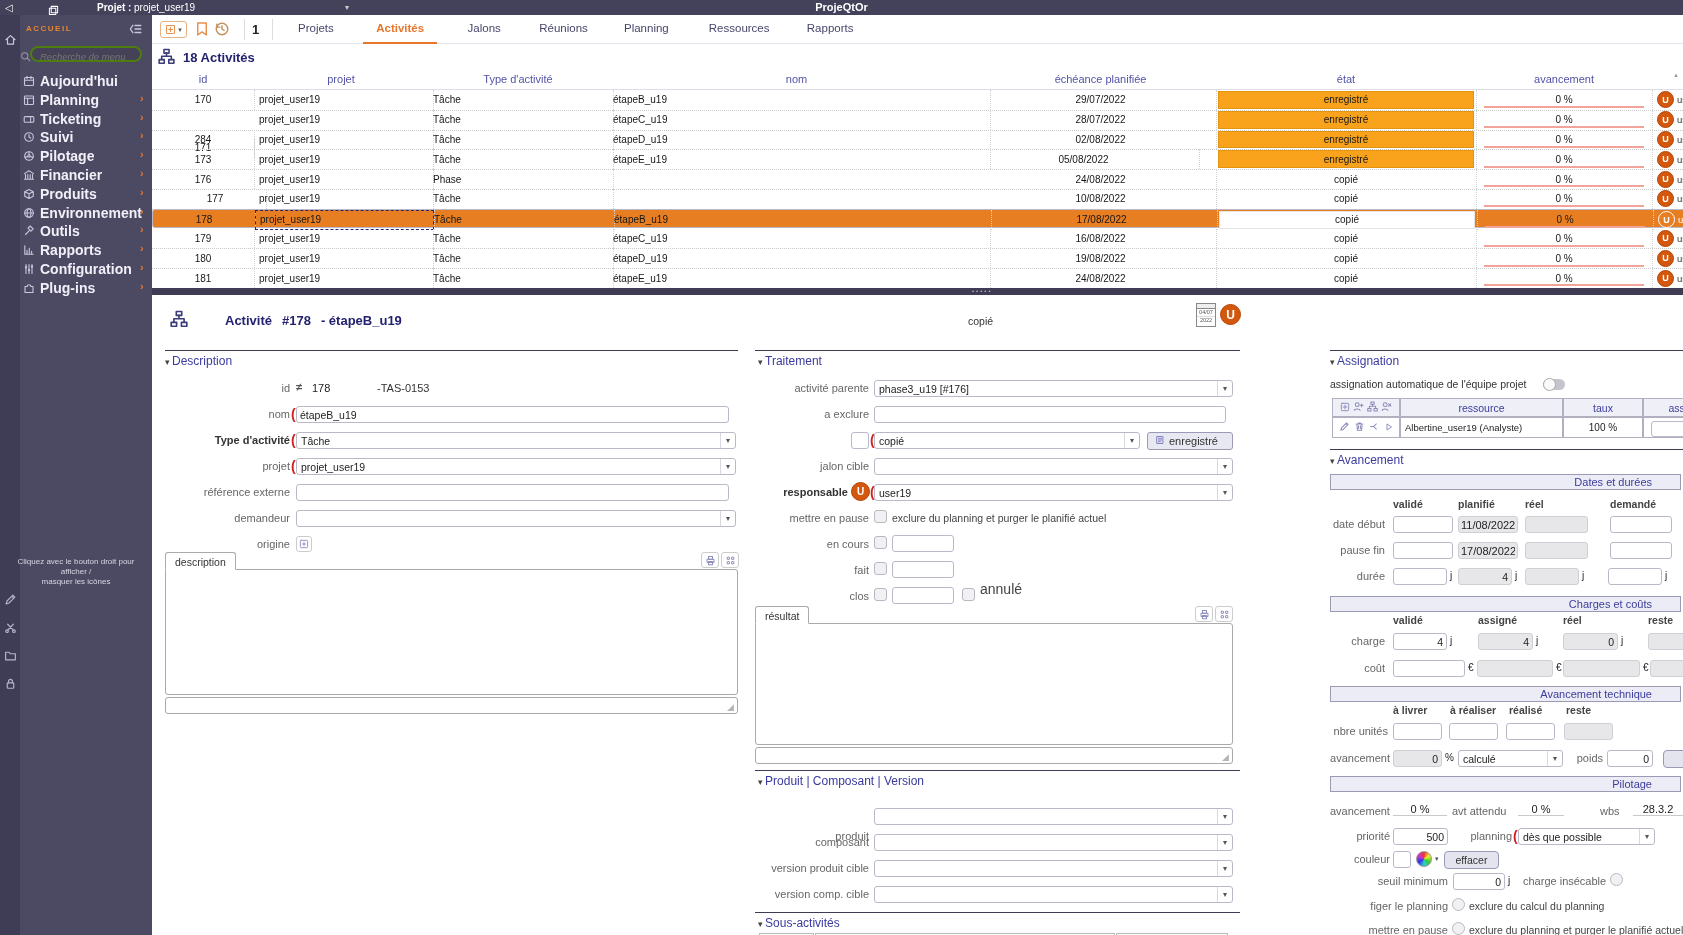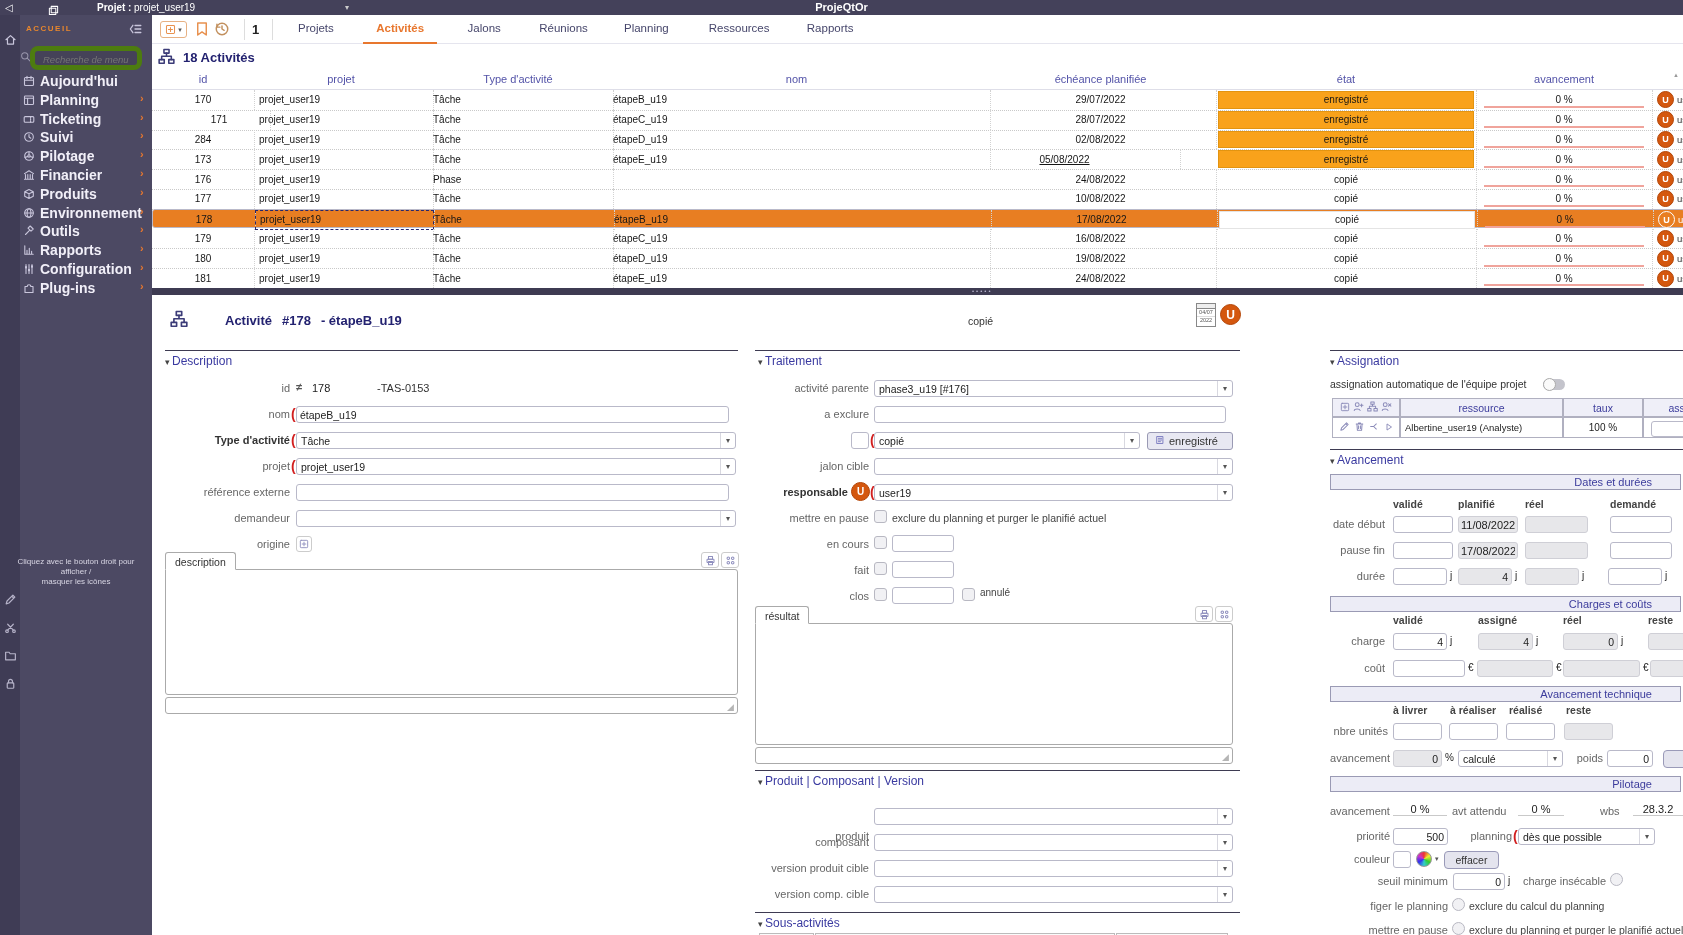--- a/index.html
+++ b/index.html
@@ -8,21 +8,21 @@
   .a{position:absolute;box-sizing:border-box}
   
   #topbar{left:0;top:0;width:1683px;height:15px;background:#44415A;color:#fff}
   #topbar .t{font-size:10px;line-height:15px}
   #apptitle{left:0;right:0;text-align:center;font-weight:bold;font-size:11px;line-height:15px;color:#fff}
   
   #sidebar{left:0;top:15px;width:152px;height:920px;background:#4C4963}
   #strip{left:0;top:15px;width:20px;height:920px;background:#3F3C55}
   .sideicon{color:#c9c6dc}
   #accueil{left:26px;top:9px;font-size:8px;font-weight:bold;letter-spacing:1.5px;color:#E8862D}
-  #sboxwrap{left:30px;top:31px;width:112px;height:24px;background:#454258;border:5px solid #4d7c0f;border-radius:8px}
+  #sboxwrap{left:30px;top:31px;width:112px;height:16px;background:#454258;border:2px solid #4d7c0f;border-radius:8px}
   #sboxwrap input{position:absolute;left:6px;top:1px;width:98px;height:12px;border:0;background:transparent;
       color:#c7c4d6;font-style:italic;font-size:9.5px;outline:none}
   .mitem{position:absolute;left:0;width:152px;height:19px;cursor:pointer}
   .mitem .ic{position:absolute;left:23px;top:3px;color:#c9c6dc}
   .mitem .lbl{position:absolute;left:40px;top:3px;font-size:14px;font-weight:600;color:#f1eff8;white-space:nowrap}
   .mitem .chev{position:absolute;left:140px;top:3px;font-size:11px;font-weight:bold;color:#E8772E}
   #sfoot{left:4px;top:542px;width:144px;text-align:center;font-size:8px;line-height:10px;color:#d8d6e4}
   
   #toolbar{left:152px;top:15px;width:1531px;height:29px;background:#fff;border-bottom:1px solid #e5e5ee}
   .tbtn{border:1px solid #e7b183;border-radius:3px;background:#fff;display:flex;align-items:center;justify-content:center;gap:2px;color:#e8914f}
@@ -306,21 +306,21 @@
         <div class="tcell c" style="left: 1324px; width: 176px;">
           <span>0 %</span>
           <div class="pb"></div>
         </div>
         <div class="tcell l" style="left: 1500px; width: 120px;">
           <span class="ub">U</span>
           <span class="rn">user19</span>
         </div>
       </div>
       <div class="trow" style="top: 19.8px;">
-        <div class="tcell c" style="left: 16px; width: 102px;">171</div>
+        <div class="tcell c" style="left: 0px; width: 102px; margin-top: 28px;">171</div>
         <div class="tcell l" style="left: 102px; width: 174px;">projet_user19</div>
         <div class="tcell l" style="left: 276px; width: 180px;">Tâche</div>
         <div class="tcell l" style="left: 456px; width: 377px;">étapeC_u19</div>
         <div class="tcell c" style="left: 833px; width: 231px;">28/07/2022</div>
         <div class="tcell c" style="left: 1064px; width: 260px;">
           <div class="ep amber">enregistré</div>
         </div>
         <div class="tcell c" style="left: 1324px; width: 176px;">
           <span>0 %</span>
           <div class="pb"></div>
@@ -346,21 +346,21 @@
         <div class="tcell l" style="left: 1500px; width: 120px;">
           <span class="ub">U</span>
           <span class="rn">user19</span>
         </div>
       </div>
       <div class="trow" style="top: 59.4px;">
         <div class="tcell c" style="left: 0px; width: 102px;">173</div>
         <div class="tcell l" style="left: 102px; width: 174px;">projet_user19</div>
         <div class="tcell l" style="left: 276px; width: 180px;">Tâche</div>
         <div class="tcell l" style="left: 456px; width: 377px;">étapeE_u19</div>
-        <div class="tcell c" style="left: 797px; width: 231px; text-decoration: underline;">05/08/2022</div>
+        <div class="tcell c" style="left: 816px; width: 231px;">05/08/2022</div>
         <div class="tcell c" style="left: 1064px; width: 260px;">
           <div class="ep amber">enregistré</div>
         </div>
         <div class="tcell c" style="left: 1324px; width: 176px;">
           <span>0 %</span>
           <div class="pb"></div>
         </div>
         <div class="tcell l" style="left: 1500px; width: 120px;">
           <span class="ub">U</span>
           <span class="rn">user19</span>
@@ -377,21 +377,21 @@
         <div class="tcell c" style="left: 1324px; width: 176px;">
           <span>0 %</span>
           <div class="pb"></div>
         </div>
         <div class="tcell l" style="left: 1500px; width: 120px;">
           <span class="ub">U</span>
           <span class="rn">user19</span>
         </div>
       </div>
       <div class="trow" style="top: 99px;">
-        <div class="tcell c" style="left: 0px; width: 102px;">177</div>
+        <div class="tcell c" style="left: 12px; width: 102px;">177</div>
         <div class="tcell l" style="left: 102px; width: 174px;">projet_user19</div>
         <div class="tcell l" style="left: 276px; width: 180px;">Tâche</div>
         <div class="tcell c" style="left: 833px; width: 231px;">10/08/2022</div>
         <div class="tcell c" style="left: 1064px; width: 260px;">
           <div class="ep ">copié</div>
         </div>
         <div class="tcell c" style="left: 1324px; width: 176px;">
           <span>0 %</span>
           <div class="pb"></div>
         </div>
@@ -617,21 +617,21 @@
     <input class="a in" style="left: 137px; top: 185px; width: 62px;">
 
     <span class="a lb" style="left:0;top:214px;width:114px">fait</span>
     <span class="a cb" style="left:119px;top:212px"></span>
     <input class="a in" style="left: 137px; top: 211px; width: 62px;">
 
     <span class="a lb" style="left:0;top:240px;width:114px">clos</span>
     <span class="a cb" style="left:119px;top:238px"></span>
     <input class="a in" style="left: 137px; top: 237px; width: 62px;">
     <span class="a cb" style="left:207px;top:238px"></span>
-    <span class="a val" style="left:225px;top:237px;font-size:10px;color:#444">annulé</span>
+    <span class="a val" style="left:225px;top:231px;font-size:14px;color:#444">annulé</span>
 
     <div class="a ftab" style="left:0;top:256px"><span>résultat</span></div>
     <div class="a ib" style="left:440px;top:256px">
         <svg viewBox="0 0 12 12" width="11" height="11" fill="none" stroke="currentColor" stroke-width="1.1" stroke-linecap="round" stroke-linejoin="round">
           <rect x="2.2" y="4.6" width="7.6" height="3.6" rx="0.5"></rect>
           <rect x="3.8" y="1.6" width="4.4" height="3"></rect>
           <rect x="3.8" y="7" width="4.4" height="3.6"></rect>
         </svg>
       </div>
     <div class="a ib" style="left:460px;top:256px">

